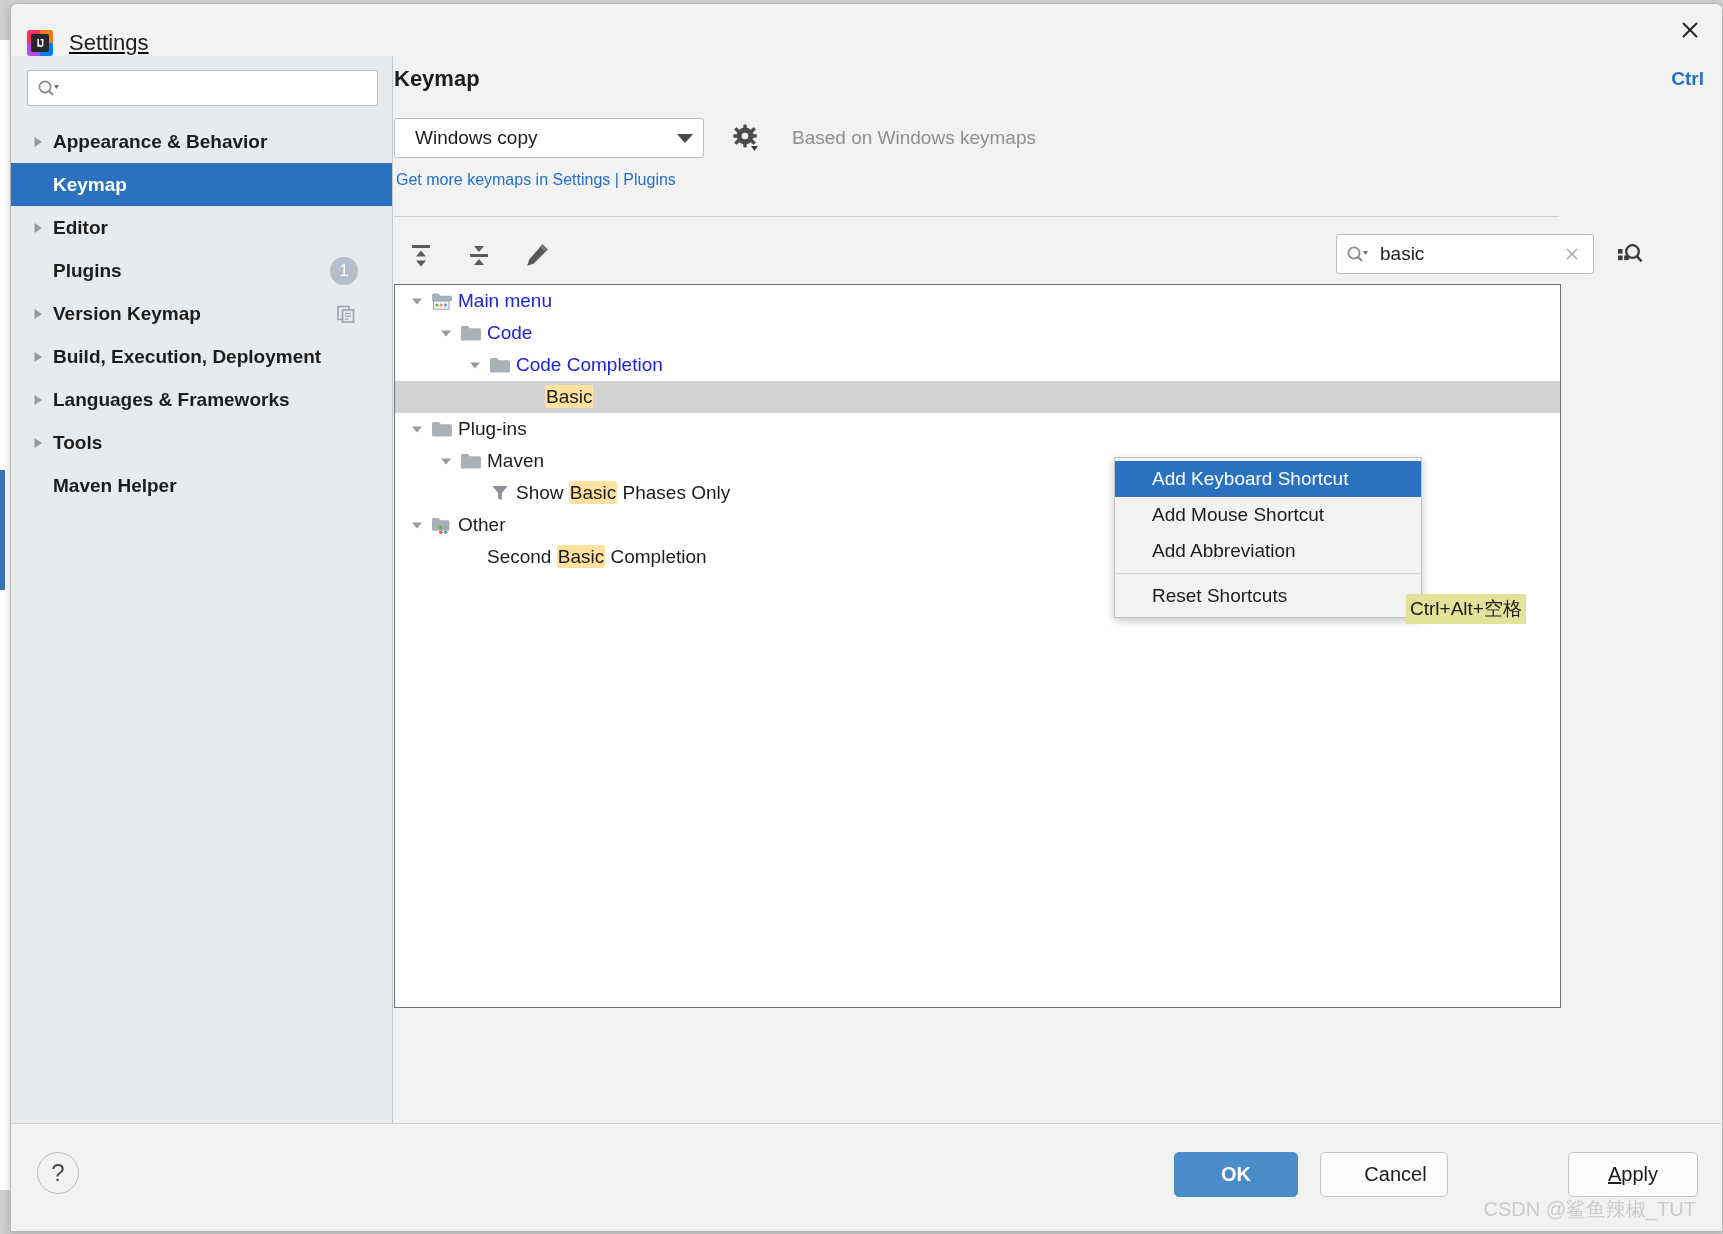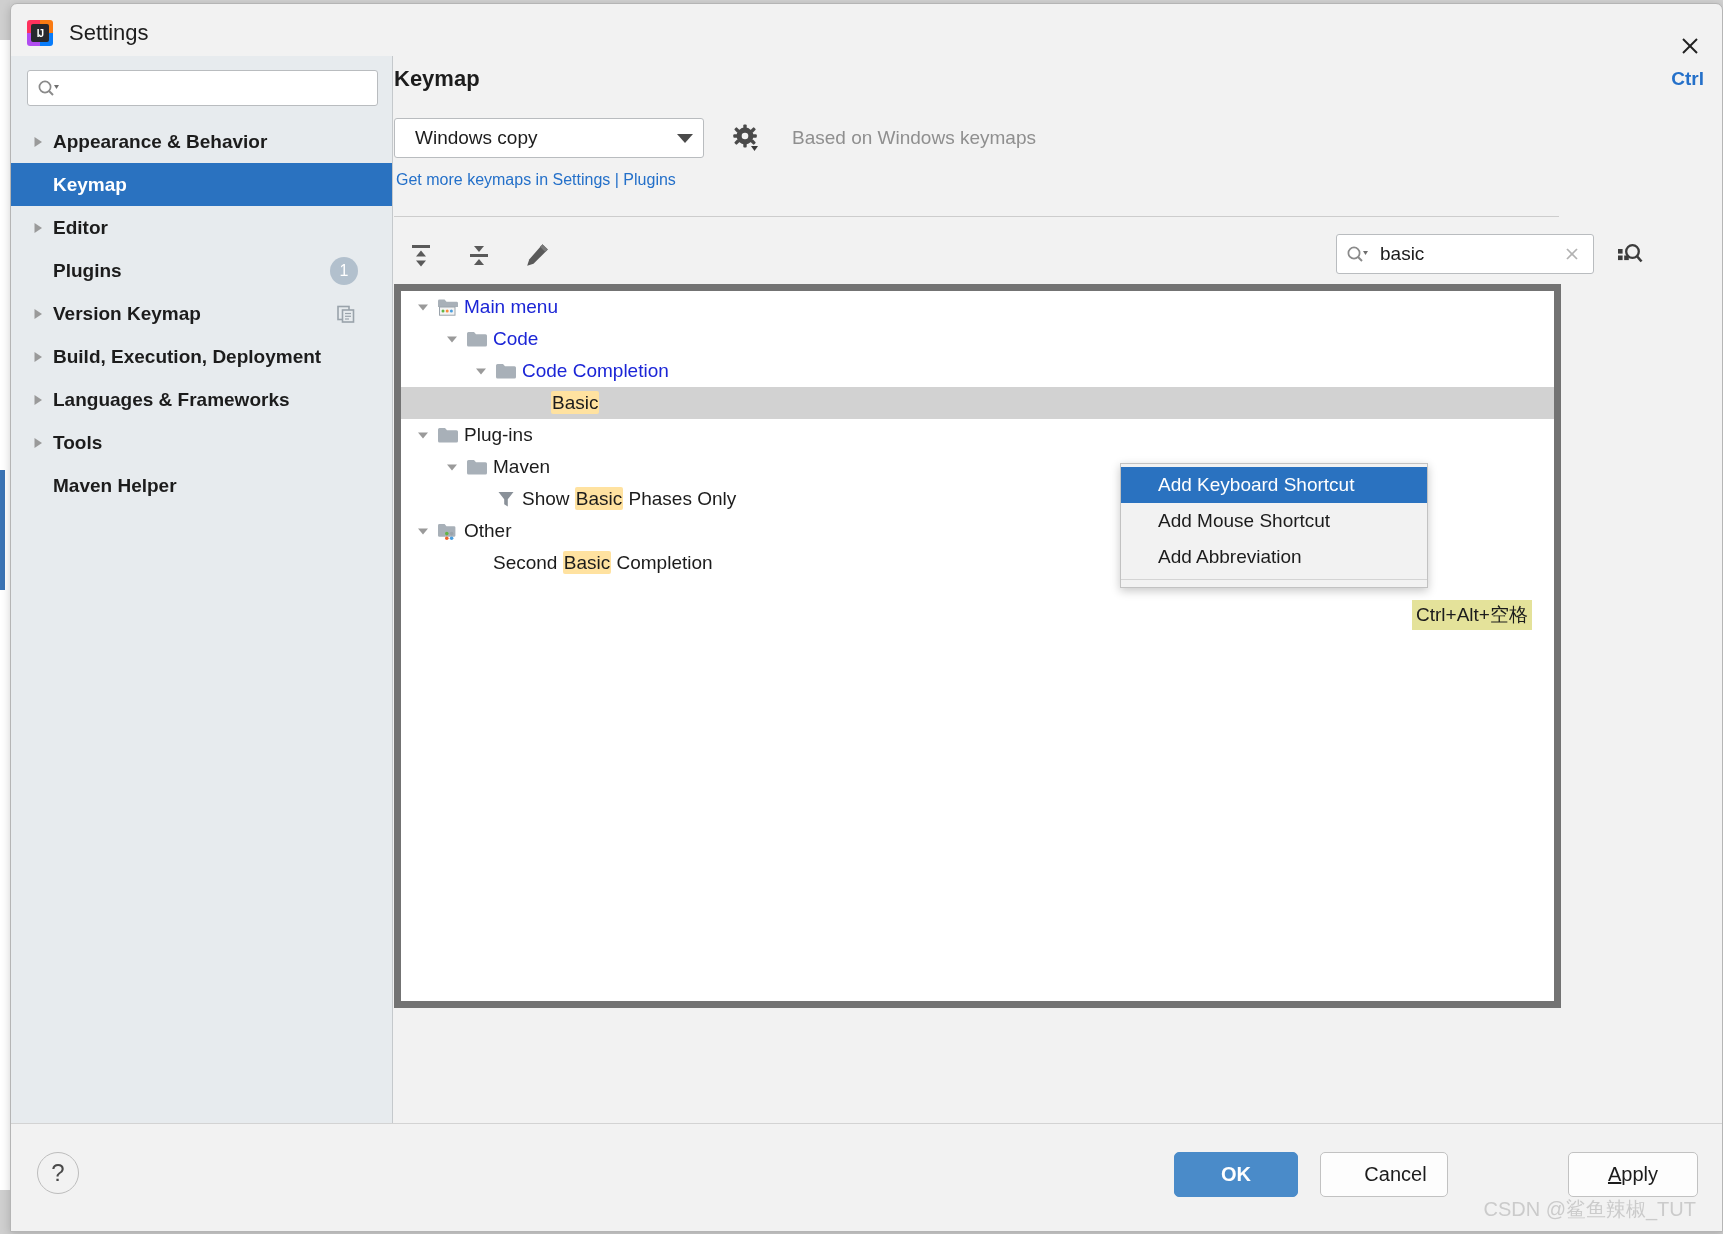--- a/index.html
+++ b/index.html
@@ -45,24 +45,24 @@
     width: 1713px; height: 1229px;
     background: #f2f2f2;
     border: 1px solid #b5b5b5;
     border-radius: 7px 7px 0 0;
     box-shadow: 0 2px 10px rgba(0,0,0,0.18);
     overflow: hidden;
   }
 
   
   #titlebar {
-    position: absolute; left: 0; top: 16px;
+    position: absolute; left: 0; top: 0;
     width: 100%; height: 52px;
     background: #f2f2f2;
-    display: flex; align-items: flex-start;
+    display: flex; align-items: flex-end; text-decoration: underline;
   }
   #app-logo {
     width: 26px; height: 26px;
     margin-left: 16px;
     position: relative;
     border-radius: 3px;
     overflow: hidden;
     flex: 0 0 auto;
   }
   #app-logo .q1 { position:absolute; left:0; top:0; width:13px; height:13px; background:#fe315d; }
@@ -234,21 +234,21 @@
   #find-by-shortcut {
     margin-left: 20px; cursor: pointer;
     display: flex; align-items: center;
   }
 
   
   #tree-panel {
     position: absolute; left: 0; top: 228px;
     width: 1167px; height: 724px;
     background: #ffffff;
-    border: 7px solid #737373;
+    border: 1px solid #737373;
     overflow: hidden;
   }
   .tree-row {
     height: 32px;
     display: flex; align-items: center;
     font-size: 19px; color: #1c1c1c;
     white-space: nowrap;
     cursor: pointer;
   }
   .tree-row.sel { background: #d2d2d2; }
@@ -651,20 +651,21 @@
               <span class="ic"></span>
               <span class="txt">Second <span class="hl">Basic</span> Completion</span>
             </div>
           </div>
 
         <div id="ctx-menu">
             <div class="ctx-item active">Add Keyboard Shortcut</div>
             <div class="ctx-item">Add Mouse Shortcut</div>
             <div class="ctx-item">Add Abbreviation</div>
             <div class="ctx-sep"></div>
+            <div class="ctx-item">Reset Shortcuts</div>
           </div>
 
         <div id="shortcut-pill">Ctrl+Alt+空格</div>
       </div>
     </div>
 
     <div id="bottombar">
       <div id="help-button">?</div>
       <div class="dlg-btn" id="ok-button">OK</div>
       <div class="dlg-btn" id="cancel-button">Cancel</div>

